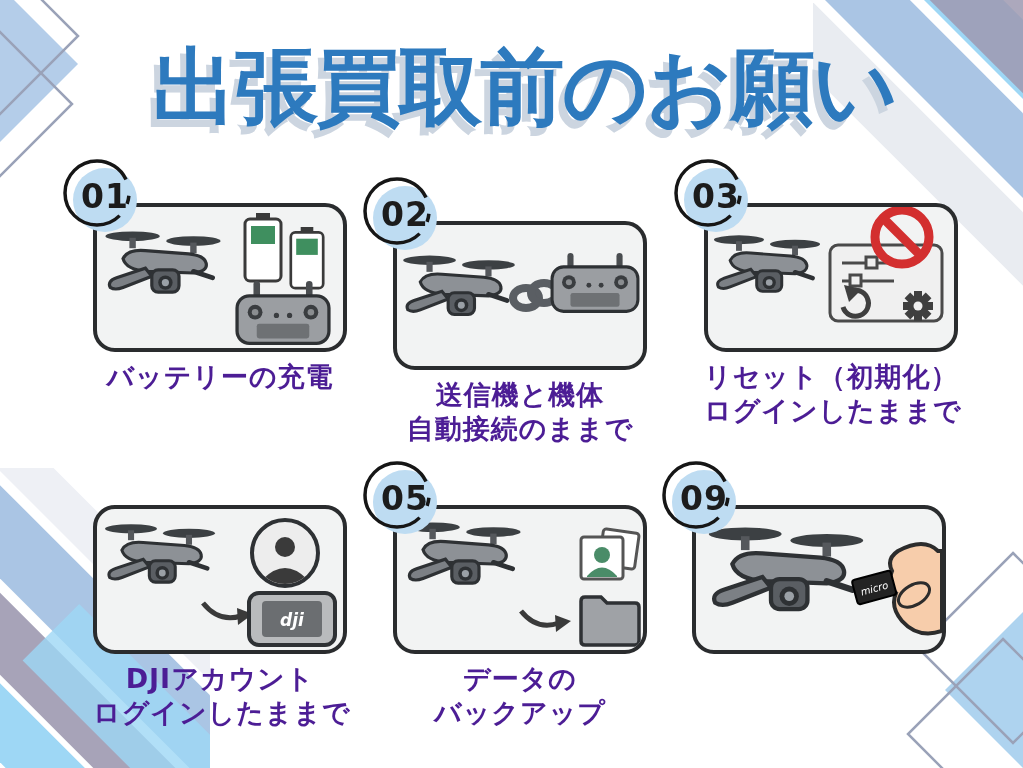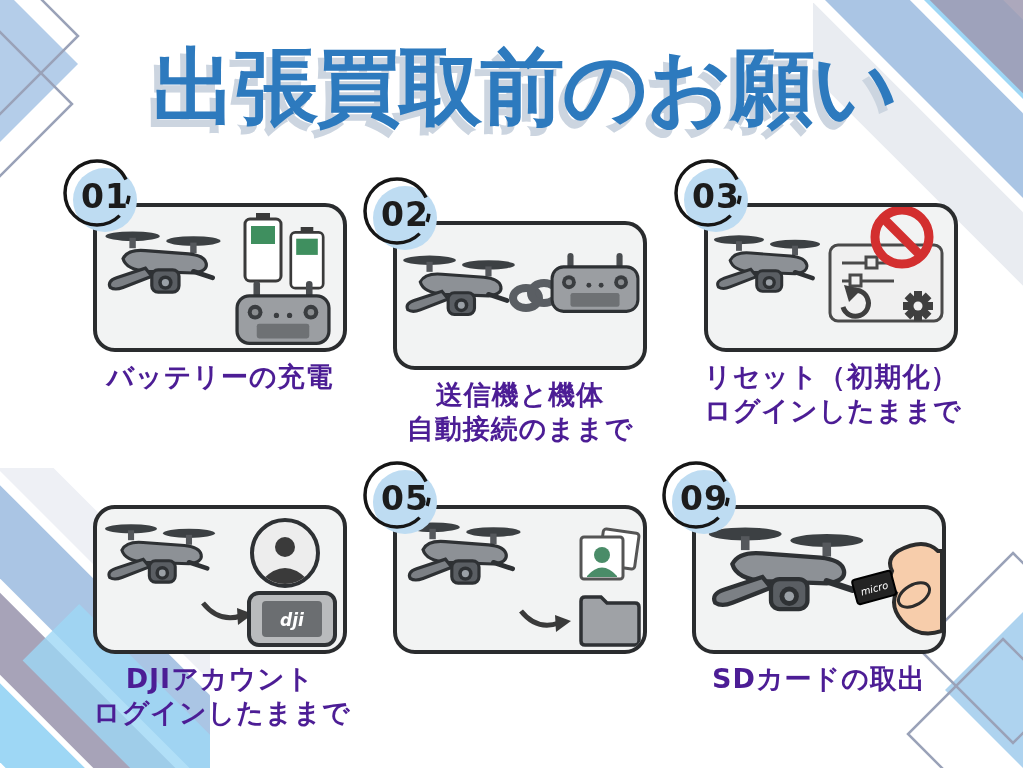--- a/index.html
+++ b/index.html
@@ -265,20 +265,24 @@
       </g>
       <g>
         <path d="M124 102 Q140 122 162 114" fill="none" stroke="#3a3a3a" stroke-width="5"></path>
         <polygon points="158,106 174,112 159,123" fill="#3a3a3a"></polygon>
       </g>
       <g>
         <path d="M184 98 L184 92 Q184 88 188 88 L204 88 L210 94 L238 94 Q242 94 242 98 L242 132 Q242 136 238 136 L188 136 Q184 136 184 132 Z" fill="#9fa2a6" stroke="#2e3134" stroke-width="3.5"></path>
       </g>
     </svg>
   </div>
+  <div class="caption">
+    <span>データの</span>
+    <span>バックアップ</span>
+  </div>
 </article>
 
 <article class="panel p6">
   <div class="badge">
     <svg width="80" height="80" viewBox="0 0 80 80">
       <circle cx="43" cy="42" r="32" fill="#bedcf2"></circle>
       <circle cx="35" cy="35" r="32" fill="none" stroke="#161616" stroke-width="3.5" pathLength="360" stroke-dasharray="290 30 15 25" stroke-dashoffset="-45"></circle>
     </svg>
     <span class="num">09</span>
   </div>
@@ -288,17 +292,13 @@
       <g>
         <path d="M202 42 Q228 28 242 42 L246 42 L246 122 Q222 130 206 112 Q194 98 200 84 Q190 76 196 62 Q190 50 202 42 Z" fill="#f7cdab" stroke="#2c2c2c" stroke-width="4"></path>
         <ellipse cx="218" cy="86" rx="17" ry="10" transform="rotate(-30 218 86)" fill="#f7cdab" stroke="#2c2c2c" stroke-width="3"></ellipse>
       </g>
       <g transform="rotate(-15 178 78)">
         <rect x="158" y="66" width="40" height="25" rx="3" fill="#232323" stroke="#000" stroke-width="2"></rect>
         <text x="178" y="83" text-anchor="middle" font-size="10" font-style="italic" fill="#ffffff">micro</text>
       </g>
     </svg>
   </div>
-  <div class="caption">
-    <span>SDカードの取出</span>
-    <span></span>
-  </div>
 </article>
 
 </body></html>

